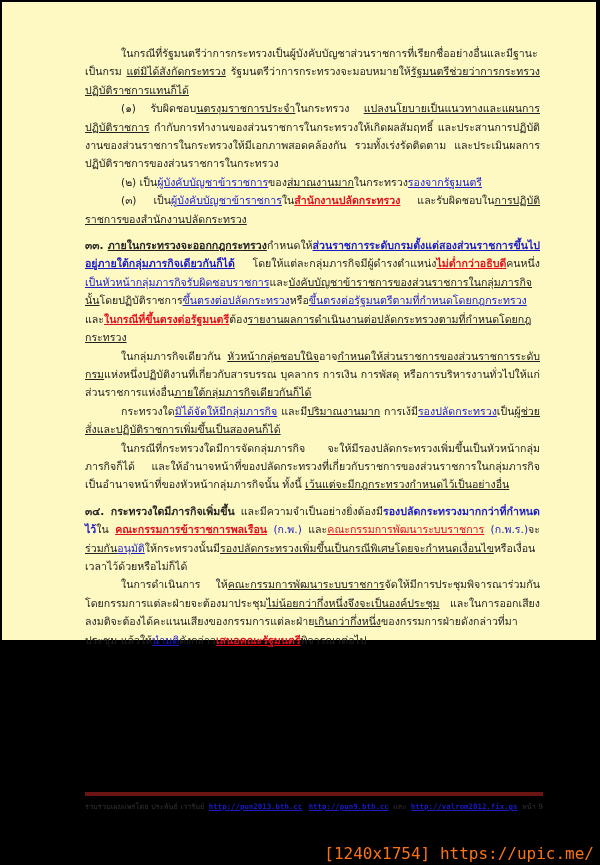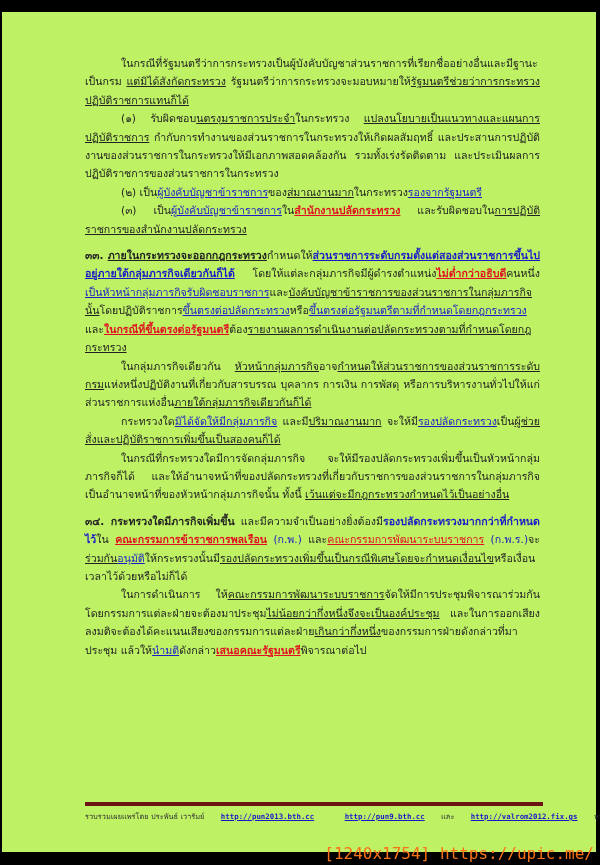--- a/index.html
+++ b/index.html
@@ -1,42 +1,42 @@
 <!DOCTYPE html>
 <html><head>
 <meta charset="utf-8">
 <style>
   html, body { margin:0; padding:0; }
   body {
     width:600px; height:865px; background:#000; position:relative; overflow:hidden;
     font-family:"DejaVu Sans", sans-serif;
   }
   .page {
-    position:absolute; left:2px; top:12px; width:594px; height:840px; background:#bef264;
+    position:absolute; left:2px; top:2px; width:594px; height:638px; background:#fef9c3;
   }
   .content {
     position:absolute; left:83px; top:42px; width:455px;
     font-size:10.6px; line-height:18.4px; color:#222;
   }
   .p { margin:0; text-align:justify; }
   .ind { text-indent:36px; }
   .head { font-weight:bold; margin-top:8px; }
   .gap { margin-top:8px; }
   .u { text-decoration:underline; }
   .b { font-weight:bold; }
   .blue { color:#1a1ac8; }
   .red { color:#e01020;text-decoration:underline; }
   .footer-rule {
     position:absolute; left:83px; top:790px; width:458px; height:4px; background:#6b1414;
   }
   .footer {
     position:absolute; left:83px; top:798px; width:470px;
     font-size:7.4px; color:#333; white-space:nowrap;
   }
-  .footer a { color:#1a1ac8; font-weight:bold; text-decoration:underline; font-family:"DejaVu Sans Mono", monospace; font-size:7.4px; margin:0 14px; }
+  .footer a { color:#1a1ac8; font-weight:bold; text-decoration:underline; font-family:"DejaVu Sans Mono", monospace; font-size:7.4px; margin:0 2px; }
   .watermark {
     position:absolute; right:6px; bottom:2px; color:#f97316; font-size:16px;
     font-family:"DejaVu Sans Mono", monospace;
     text-align:right;
   }
 </style>
 </head>
 <body>
 
 <div class="page">
@@ -53,24 +53,24 @@
       <span>(๒) เป็น</span><span class="u blue">ผู้บังคับบัญชาข้าราชการ</span><span>ของ</span><span class="u">ส่มาณงานมาก</span><span>ในกระทรวง</span><span class="u blue">รองจากรัฐมนตรี</span>
     </p>
     <p class="p ind">
       <span>(๓) เป็น</span><span class="u blue">ผู้บังคับบัญชาข้าราชการ</span><span>ใน</span><span class="red b">สำนักงานปลัดกระทรวง</span><span> และรับผิดชอบใน</span><span class="u">การปฏิบัติราชการของสำนักงานปลัดกระทรวง</span>
     </p>
 
     <p class="p gap">
       <span class="b">๓๓. </span><span class="u b">ภายในกระทรวงจะออกกฎกระทรวง</span><span>กำหนดให้</span><span class="u b blue">ส่วนราชการระดับกรมตั้งแต่สองส่วนราชการขึ้นไปอยู่ภายใต้กลุ่มภารกิจเดียวกันก็ได้</span><span> โดยให้แต่ละกลุ่มภารกิจมีผู้ดำรงตำแหน่ง</span><span class="red b">ไม่ต่ำกว่าอธิบดี</span><span>คนหนึ่ง</span><span class="u blue">เป็นหัวหน้ากลุ่มภารกิจรับผิดชอบราชการ</span><span>และ</span><span class="u">บังคับบัญชาข้าราชการของส่วนราชการในกลุ่มภารกิจนั้น</span><span>โดยปฏิบัติราชการ</span><span class="u blue">ขึ้นตรงต่อปลัดกระทรวง</span><span>หรือ</span><span class="u blue">ขึ้นตรงต่อรัฐมนตรีตามที่กำหนดโดยกฎกระทรวง</span><span> และ</span><span class="red b">ในกรณีที่ขึ้นตรง</span><span class="red b u">ต่อรัฐมนตรี</span><span>ต้อง</span><span class="u">รายงานผลการดำเนินงานต่อปลัดกระทรวงตามที่กำหนดโดยกฎกระทรวง</span>
     </p>
     <p class="p ind">
-      <span>ในกลุ่มภารกิจเดียวกัน </span><span class="u">หัวหน้ากลุ่มภารกิจ</span><span>อาจ</span><span class="u">กำหนดให้ส่วนราชการของส่วนราชการระดับกรม</span><span>แห่งหนึ่งปฏิบัติงานที่เกี่ยวกับสารบรรณ บุคลากร การเงิน การพัสดุ หรือการบริหารงานทั่วไปให้แก่ส่วนราชการแห่งอื่น</span><span class="u">ภายใต้กลุ่มภารกิจเดียวกันก็ได้</span>
+      <span>ในกลุ่มภารกิจเดียวกัน </span><span class="u">หัวหน้ากลุ่ดชอบในิจ</span><span>อาจ</span><span class="u">กำหนดให้ส่วนราชการของส่วนราชการระดับกรม</span><span>แห่งหนึ่งปฏิบัติงานที่เกี่ยวกับสารบรรณ บุคลากร การเงิน การพัสดุ หรือการบริหารงานทั่วไปให้แก่ส่วนราชการแห่งอื่น</span><span class="u">ภายใต้กลุ่มภารกิจเดียวกันก็ได้</span>
     </p>
     <p class="p ind">
-      <span>กระทรวงใด</span><span class="u blue">มิได้จัดให้มีกลุ่มภารกิจ</span><span> และมี</span><span class="u">ปริมาณงานมาก</span><span> จะให้มี</span><span class="u blue">รองปลัดกระทรวง</span><span>เป็น</span><span class="u">ผู้ช่วยสั่งและปฏิบัติราชการเพิ่มขึ้นเป็นสองคนก็ได้</span>
+      <span>กระทรวงใด</span><span class="u blue">มิได้จัดให้มีกลุ่มภารกิจ</span><span> และมี</span><span class="u">ปริมาณงานมาก</span><span> การเง้มี</span><span class="u blue">รองปลัดกระทรวง</span><span>เป็น</span><span class="u">ผู้ช่วยสั่งและปฏิบัติราชการเพิ่มขึ้นเป็นสองคนก็ได้</span>
     </p>
     <p class="p ind">
       <span>ในกรณีที่กระทรวงใดมีการจัดกลุ่มภารกิจ จะให้มีรองปลัดกระทรวงเพิ่มขึ้นเป็นหัวหน้ากลุ่มภารกิจก็ได้ และให้อำนาจหน้าที่ของปลัดกระทรวงที่เกี่ยวกับราชการของส่วนราชการในกลุ่มภารกิจเป็นอำนาจหน้าที่ของหัวหน้ากลุ่มภารกิจนั้น ทั้งนี้ </span><span class="u">เว้นแต่จะมีกฎกระทรวงกำหนดไว้เป็นอย่างอื่น</span>
     </p>
 
     <p class="p gap">
       <span class="b">๓๔. กระทรวงใดมีภารกิจเพิ่มขึ้น</span><span> และมีความจำเป็นอย่างยิ่งต้องมี</span><span class="b blue">รองปลัดกระทรวงมากกว่าที่กำหนดไว้</span><span>ใน </span><span class="b red">คณะกรรมการข้าราชการพลเรือน</span><span> </span><span class="blue">(ก.พ.)</span><span> และ</span><span class="red">คณะกรรมการพัฒนาระบบราชการ</span><span> </span><span class="blue">(ก.พ.ร.)</span><span>จะ</span><span class="u">ร่วมกัน</span><span class="u blue">อนุมัติ</span><span>ให้กระทรวงนั้นมี</span><span class="u">รองปลัดกระทรวงเพิ่มขึ้นเป็นกรณีพิเศษโดยจะกำหนดเงื่อนไข</span><span>หรือเงื่อนเวลาไว้ด้วยหรือไม่ก็ได้</span>
     </p>
     <p class="p ind">
       <span>ในการดำเนินการ ให้</span><span class="u">คณะกรรมการพัฒนาระบบราชการ</span><span>จัดให้มีการประชุมพิจารณาร่วมกัน โดยกรรมการแต่ละฝ่ายจะต้องมาประชุม</span><span class="u">ไม่น้อยกว่ากึ่งหนึ่งจึงจะเป็นองค์ประชุม</span><span> และในการออกเสียงลงมติจะต้องได้คะแนนเสียงของกรรมการแต่ละฝ่าย</span><span class="u">เกินกว่ากึ่งหนึ่ง</span><span>ของกรรมการฝ่ายดังกล่าวที่มาประชุม แล้วให้</span><span class="u blue">นำมติ</span><span>ดังกล่าว</span><span class="u b red">เสนอคณะรัฐมนตรี</span><span>พิจารณาต่อไป</span>

